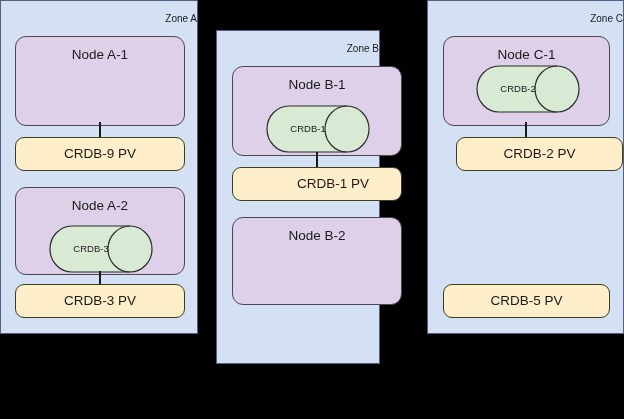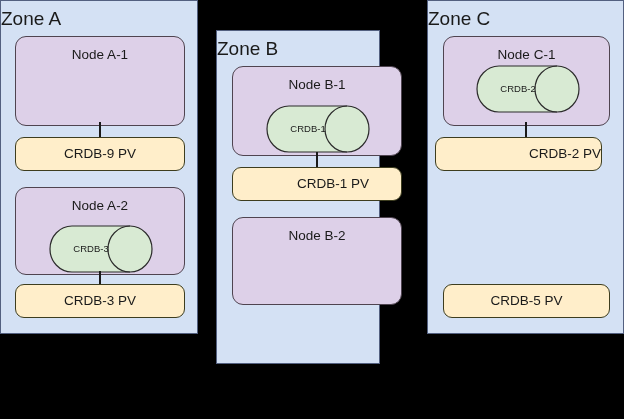--- a/index.html
+++ b/index.html
@@ -33,22 +33,22 @@
   }
   .zone-a { left: 0px;   width: 198px; }
   .zone-b { left: 216px; width: 164px; margin-top: 30px; }
   .zone-c { left: 427px; width: 197px; }
 
   .zone-title {
     position: absolute;
     top: 9px;
     left: 0;
     right: 0;
-    text-align: left;
-    font-size: 19px;
+    text-align: right;
+    font-size: 10px;
     color: #1a1a1a;
     line-height: 17px;
   }
 
   
   .node {
     position: absolute;
     background: #ddd0e8;
     border: 1px solid #4f4450;
     border-radius: 11px;
@@ -166,21 +166,21 @@
       <div class="node-title">Node C-1</div>
       <div class="cyl" style="left:32px; top:28px;">
         <svg width="104" height="48" viewBox="0 0 104 48">
           <path d="M 23,1 L 81,1 A 22,23 0 0 1 81,47 L 23,47 A 22,23 0 0 1 23,1 Z" fill="#d8ead3" stroke="#2b2b2b" stroke-width="1.2"></path>
           <path d="M 81,1 A 22,23 0 0 0 81,47" fill="none" stroke="#2b2b2b" stroke-width="1.2"></path>
         </svg>
         <div class="cyl-label" style="top:18px; left:6px; width:72px;">CRDB-2</div>
       </div>
     </div>
     <div class="connector" style="left:97px; top:121px; height:18px;"></div>
-    <div class="pv" style="left:7px; top:136px; width:167px; height:34px;justify-content:flex-end;">
+    <div class="pv" style="left:28px; top:136px; width:167px; height:34px;">
       <span class="pv-label">CRDB-2 PV</span>
     </div>
 
     <div class="pv" style="left:15px; top:283px; width:167px; height:34px;">
       <span class="pv-label">CRDB-5 PV</span>
     </div>
   </div>
 
 </div>
 

